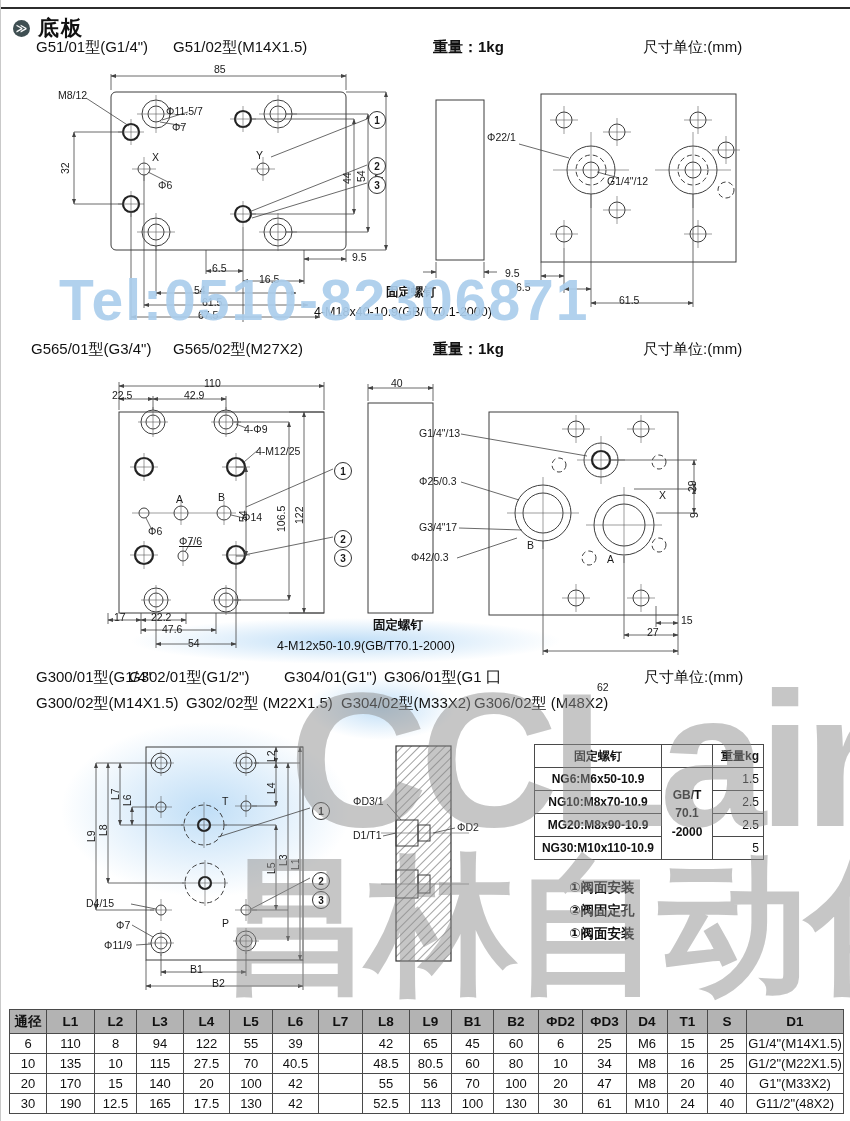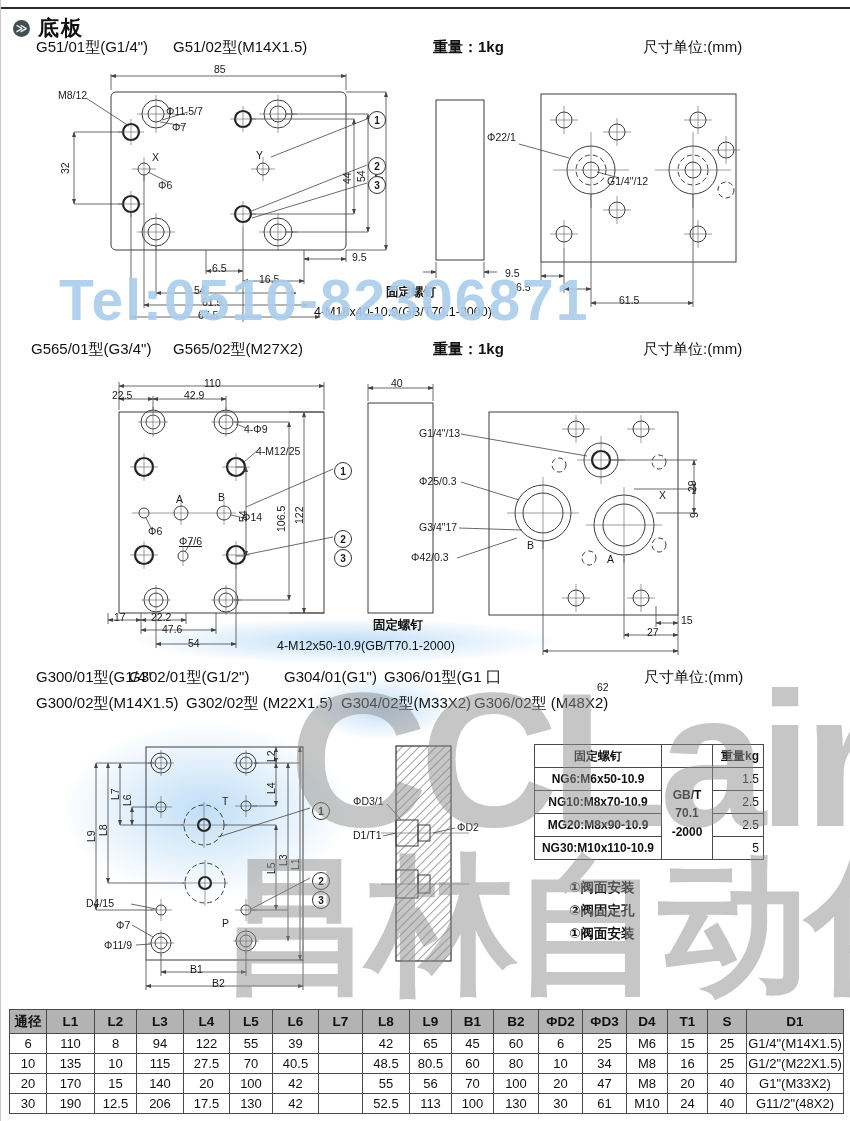--- a/index.html
+++ b/index.html
@@ -716,21 +716,21 @@
           <td>47</td>
           <td>M8</td>
           <td>20</td>
           <td>40</td>
           <td>G1"(M33X2)</td>
         </tr>
         <tr>
           <td>30</td>
           <td>190</td>
           <td>12.5</td>
-          <td>206</td>
+          <td>165</td>
           <td>17.5</td>
           <td>130</td>
           <td>42</td>
           <td></td>
           <td>52.5</td>
           <td>113</td>
           <td>100</td>
           <td>130</td>
           <td>30</td>
           <td>61</td>

